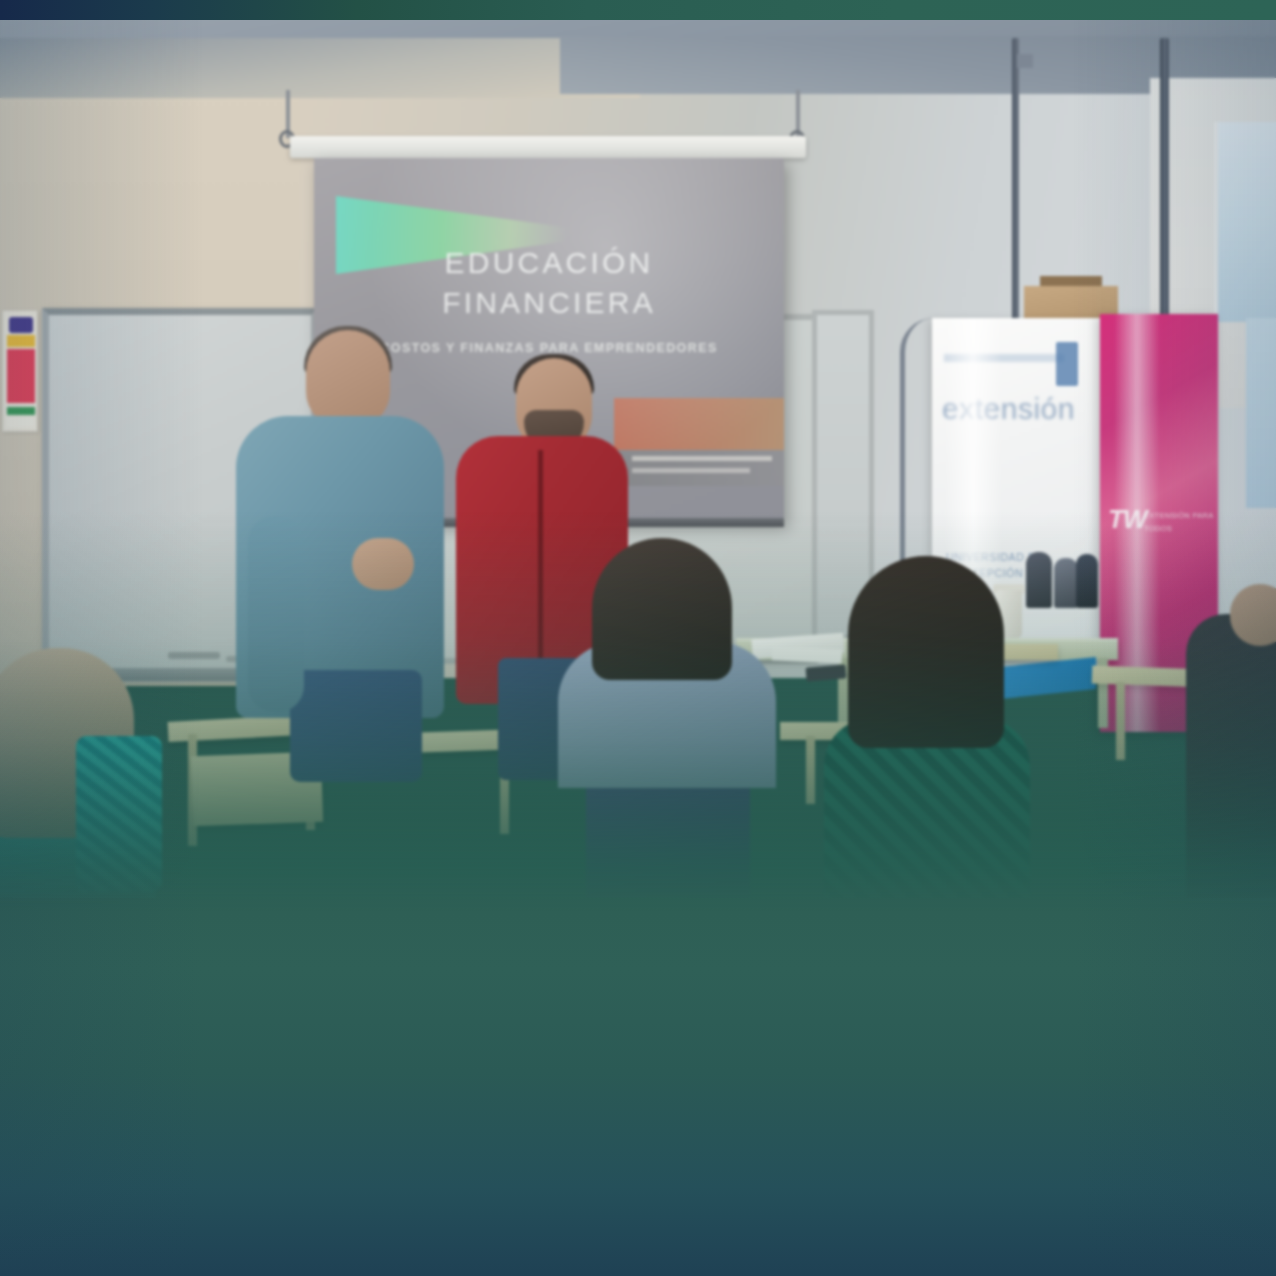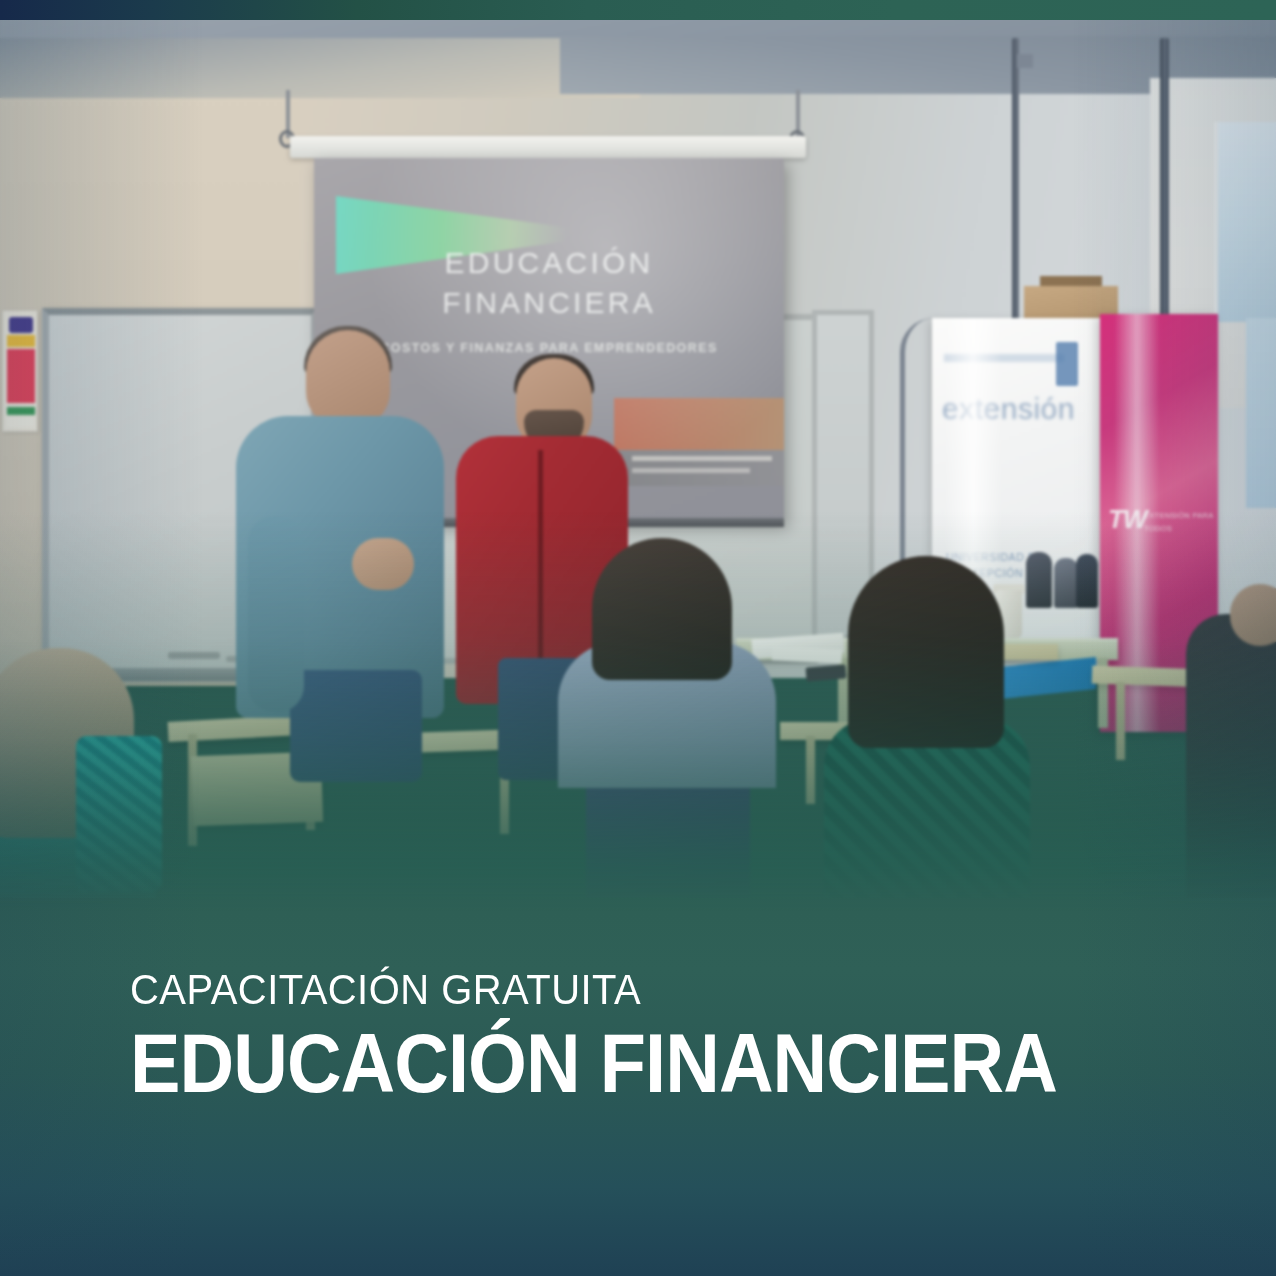--- a/index.html
+++ b/index.html
@@ -396,18 +396,14 @@
       <div class="a4-body"></div>
       <div class="a4-head"></div>
     </div>
 
     <div class="photo-blur"></div>
   </div>
 
   <div class="overlay"></div>
   <div class="overlay-side"></div>
 
-  <div class="caption">
-    <div class="kicker">CAPACITACIÓN GRATUITA</div>
-    <div class="headline">EDUCACIÓN FINANCIERA</div>
-  </div>
 
 </div>
 
 </body></html>

